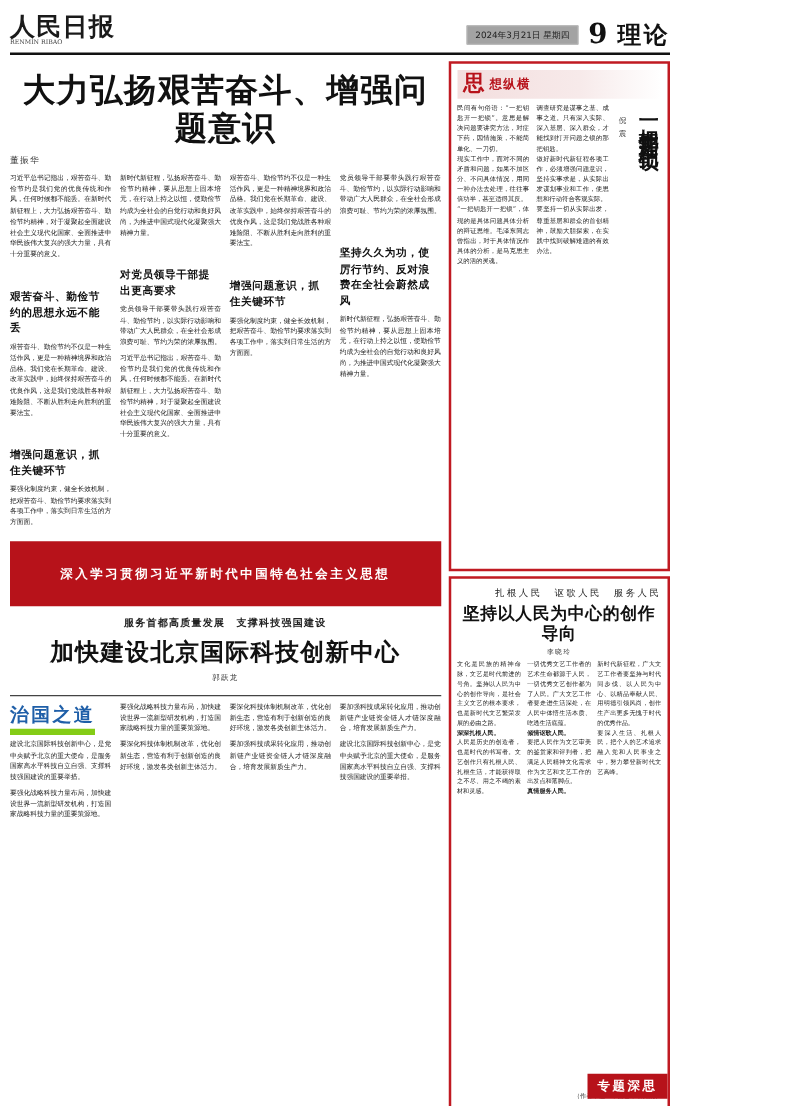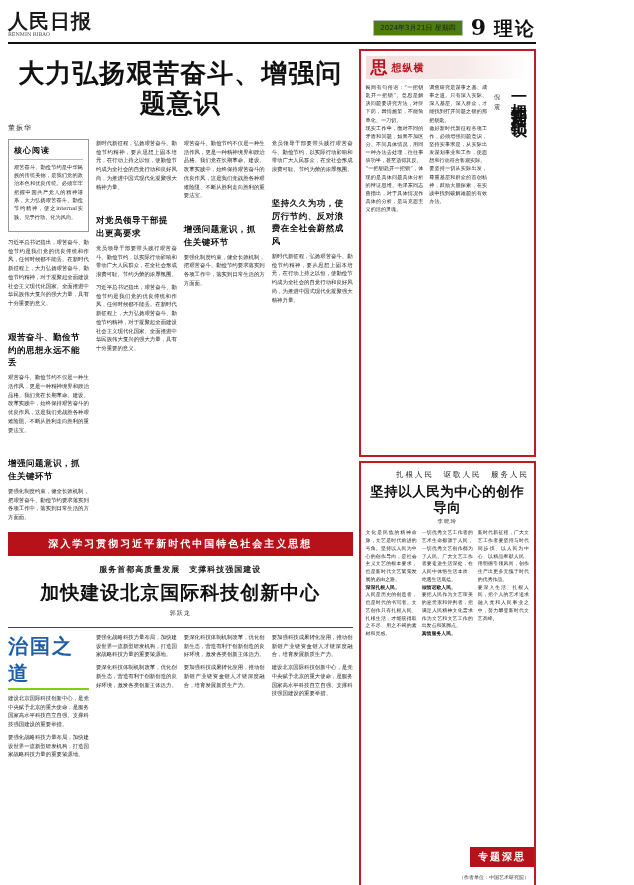--- a/index.html
+++ b/index.html
@@ -18,21 +18,21 @@
   .logo{
     font-family:"DejaVu Serif","Liberation Serif",serif;
     font-weight:bold;font-size:20px;letter-spacing:1px;color:#1a1a1a;
     border-bottom:none;line-height:1;
     padding-bottom:1px;
   }
   .logo .sub{display:block;font-size:5px;letter-spacing:0;font-weight:normal;margin-top:1px;color:#444;}
   .headinfo{display:flex;align-items:flex-end;gap:8px;}
   .datebox{
     font-size:7px;color:#222;border:1px solid #bbb;padding:2px 6px;border-radius:1px;
-    background:#4d7c0f;margin-bottom:2px;
+    background:#a3a3a3;margin-bottom:2px;
   }
   .pageno{font-family:"DejaVu Serif","Liberation Serif",serif;font-weight:bold;font-size:22px;line-height:1;}
   .sectname{font-family:"DejaVu Serif","Liberation Serif",serif;font-weight:bold;font-size:19px;line-height:1;letter-spacing:2px;}
 
   .rule{height:2px;background:#111;margin:4px 0 0 0;}
   .rule.thin{height:1px;background:#444;}
 
   
   .body-grid{display:flex;gap:6px;margin-top:5px;height:838px;}
   .col-left{width:404px;display:flex;flex-direction:column;}
@@ -55,36 +55,36 @@
 
   .txt{
     font-family:"DejaVu Serif","Liberation Serif",serif;
     font-size:5.4px;line-height:1.62;text-align:justify;color:#1b1b1b;
     word-break:break-all;margin-bottom:4px;
   }
   .txt.k{font-size:5.2px;line-height:1.6;}
 
   .banner{
     background:#b7121a;color:#fff;text-align:center;font-weight:bold;
-    font-size:10px;letter-spacing:2px;padding:5px 0;margin:6px 0 0 0;
+    font-size:10px;letter-spacing:2px;padding:19px 0;margin:6px 0 0 0;
   }
 
   
   .sub-kicker{font-size:8px;text-align:center;letter-spacing:1px;margin:8px 0 3px 0;color:#222;font-weight:bold;}
   .headline2{
     font-family:"DejaVu Serif","Liberation Serif",serif;
     font-weight:bold;font-size:19px;text-align:center;letter-spacing:1px;margin:2px 0 3px 0;
   }
   .byline2{font-size:6px;text-align:center;color:#333;margin-bottom:5px;letter-spacing:1px;}
 
   .zldao{
     display:inline-block;
     font-family:"DejaVu Serif","Liberation Serif",serif;
-    font-weight:bold;font-size:20px;color:#1f5fa8;letter-spacing:2px;
-    border-bottom:2px solid #84cc16;padding-bottom:1px;margin-bottom:4px;
+    font-weight:bold;font-size:15px;color:#1f5fa8;letter-spacing:2px;
+    border-bottom:5px solid #84cc16;padding-bottom:1px;margin-bottom:4px;
   }
 
   
   .rbox{border:2px solid #c01a22;padding:5px;box-sizing:border-box;}
   .rbox.top{height:408px;display:flex;flex-direction:column;}
   .rbox.bottom{height:auto;flex:1;display:flex;flex-direction:column;}
 
   .sixiang{
     display:flex;align-items:center;gap:4px;
     background:linear-gradient(90deg,#f3dede 0%,#f7eaea 60%,#fff 100%);
@@ -122,21 +122,21 @@
     font-family:"DejaVu Serif","Liberation Serif",serif;
     font-weight:bold;font-size:13.5px;text-align:center;letter-spacing:.5px;margin-bottom:3px;line-height:1.2;
   }
   .r2-byline{font-size:5.5px;text-align:center;color:#444;margin-bottom:4px;letter-spacing:1px;}
   .r2-body{column-count:3;column-gap:5px;font-family:"DejaVu Serif","Liberation Serif",serif;
     font-size:4.9px;line-height:1.58;text-align:justify;word-break:break-all;color:#1b1b1b;flex:1;}
   .r2-body .sh{font-weight:bold;}
   .note{font-size:5px;text-align:right;color:#333;margin-top:3px;}
 
   .ztsx{
-    position:absolute;right:10px;bottom:18px;
+    position:absolute;right:10px;bottom:6px;
     background:#b7121a;color:#fff;font-weight:bold;font-size:10px;
     letter-spacing:2px;padding:3px 8px;
   }
 </style>
 </head>
 <body>
 
 <div class="page">
 
   <div class="masthead">
@@ -155,24 +155,20 @@
   <div class="body-grid">
 
     <div class="col-left">
 
       <div class="headline">大力弘扬艰苦奋斗、增强问题意识</div>
       <div class="byline">董振华</div>
 
       <div class="art-cols">
 
         <div class="art-col">
-          <div class="kicker-box">
-            <div class="kicker-title">核心阅读</div>
-            <div class="txt k">艰苦奋斗、勤俭节约是中华民族的传统美德，是我们党的政治本色和优良传统。必须牢牢把握中国共产党人的精神谱系，大力弘扬艰苦奋斗、勤俭节约精神，使之internal实践、见于行动、化为风尚。</div>
-          </div>
           <div class="txt">习近平总书记指出，艰苦奋斗、勤俭节约是我们党的优良传统和作风，任何时候都不能丢。在新时代新征程上，大力弘扬艰苦奋斗、勤俭节约精神，对于凝聚起全面建设社会主义现代化国家、全面推进中华民族伟大复兴的强大力量，具有十分重要的意义。</div>
           <div class="subhead">艰苦奋斗、勤俭节约的思想永远不能丢</div>
           <div class="txt">艰苦奋斗、勤俭节约不仅是一种生活作风，更是一种精神境界和政治品格。我们党在长期革命、建设、改革实践中，始终保持艰苦奋斗的优良作风，这是我们党战胜各种艰难险阻、不断从胜利走向胜利的重要法宝。</div>
           <div class="subhead">增强问题意识，抓住关键环节</div>
           <div class="txt">要强化制度约束，健全长效机制，把艰苦奋斗、勤俭节约要求落实到各项工作中，落实到日常生活的方方面面。</div>
         </div>
 
         <div class="art-col">
           <div class="txt">新时代新征程，弘扬艰苦奋斗、勤俭节约精神，要从思想上固本培元，在行动上持之以恒，使勤俭节约成为全社会的自觉行动和良好风尚，为推进中国式现代化凝聚强大精神力量。</div>
           <div class="subhead">对党员领导干部提出更高要求</div>

